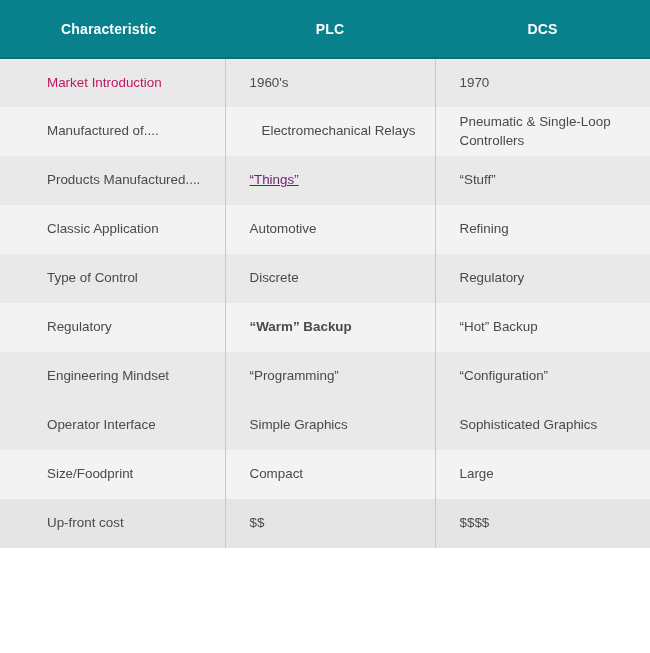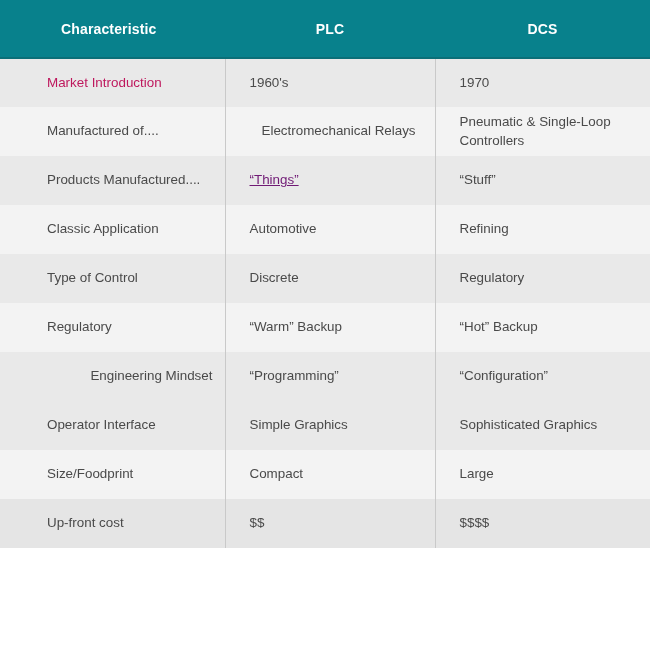--- a/index.html
+++ b/index.html
@@ -118,25 +118,25 @@
           <td class="c-val" style="color: rgb(74, 74, 74); border-left-color: rgb(201, 201, 201);">Automotive</td>
           <td class="c-val" style="color: rgb(74, 74, 74); border-left-color: rgb(201, 201, 201);">Refining</td>
         </tr>
         <tr class="odd" style="background: rgb(233, 233, 233);">
           <td class="c-char" style="color: rgb(74, 74, 74);">Type of Control</td>
           <td class="c-val" style="color: rgb(74, 74, 74); border-left-color: rgb(201, 201, 201);">Discrete</td>
           <td class="c-val" style="color: rgb(74, 74, 74); border-left-color: rgb(201, 201, 201);">Regulatory</td>
         </tr>
         <tr class="even" style="background: rgb(243, 243, 243);">
           <td class="c-char" style="color: rgb(74, 74, 74);">Regulatory</td>
-          <td class="c-val" style="color: rgb(74, 74, 74); border-left-color: rgb(201, 201, 201);">“Warm” Backup</td>
+          <td class="c-val" style="color: rgb(74, 74, 74); border-left-color: rgb(201, 201, 201); font-weight: bold;">“Warm” Backup</td>
           <td class="c-val" style="color: rgb(74, 74, 74); border-left-color: rgb(201, 201, 201);">“Hot” Backup</td>
         </tr>
         <tr class="odd" style="background: rgb(233, 233, 233);">
-          <td class="c-char" style="color: rgb(74, 74, 74); text-align: right;">Engineering Mindset</td>
+          <td class="c-char" style="color: rgb(74, 74, 74);">Engineering Mindset</td>
           <td class="c-val" style="color: rgb(74, 74, 74); border-left-color: rgb(201, 201, 201);">“Programming”</td>
           <td class="c-val" style="color: rgb(74, 74, 74); border-left-color: rgb(201, 201, 201);">“Configuration”</td>
         </tr>
         <tr class="odd" style="background: rgb(233, 233, 233);">
           <td class="c-char" style="color: rgb(74, 74, 74);">Operator Interface</td>
           <td class="c-val" style="color: rgb(74, 74, 74); border-left-color: rgb(201, 201, 201);">Simple Graphics</td>
           <td class="c-val" style="color: rgb(74, 74, 74); border-left-color: rgb(201, 201, 201);">Sophisticated Graphics</td>
         </tr>
         <tr class="even" style="background: rgb(243, 243, 243);">
           <td class="c-char" style="color: rgb(74, 74, 74);">Size/Foodprint</td>

